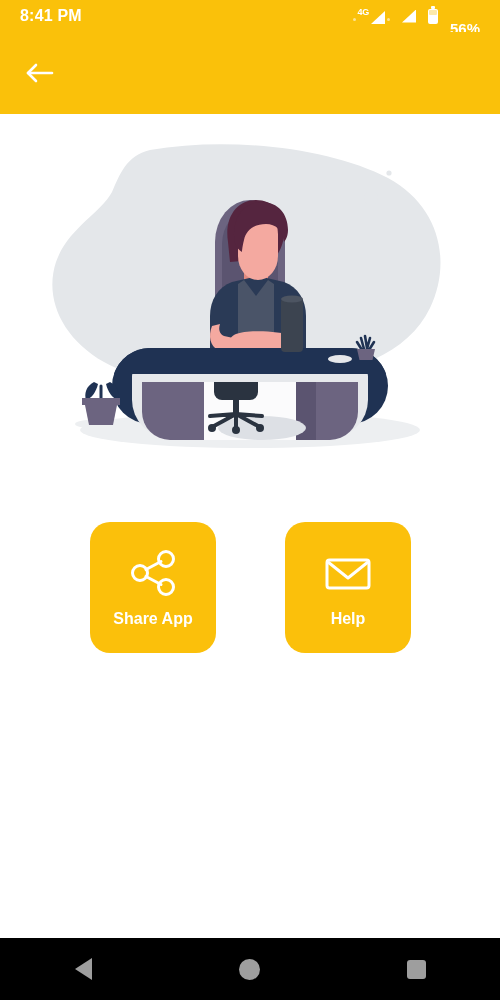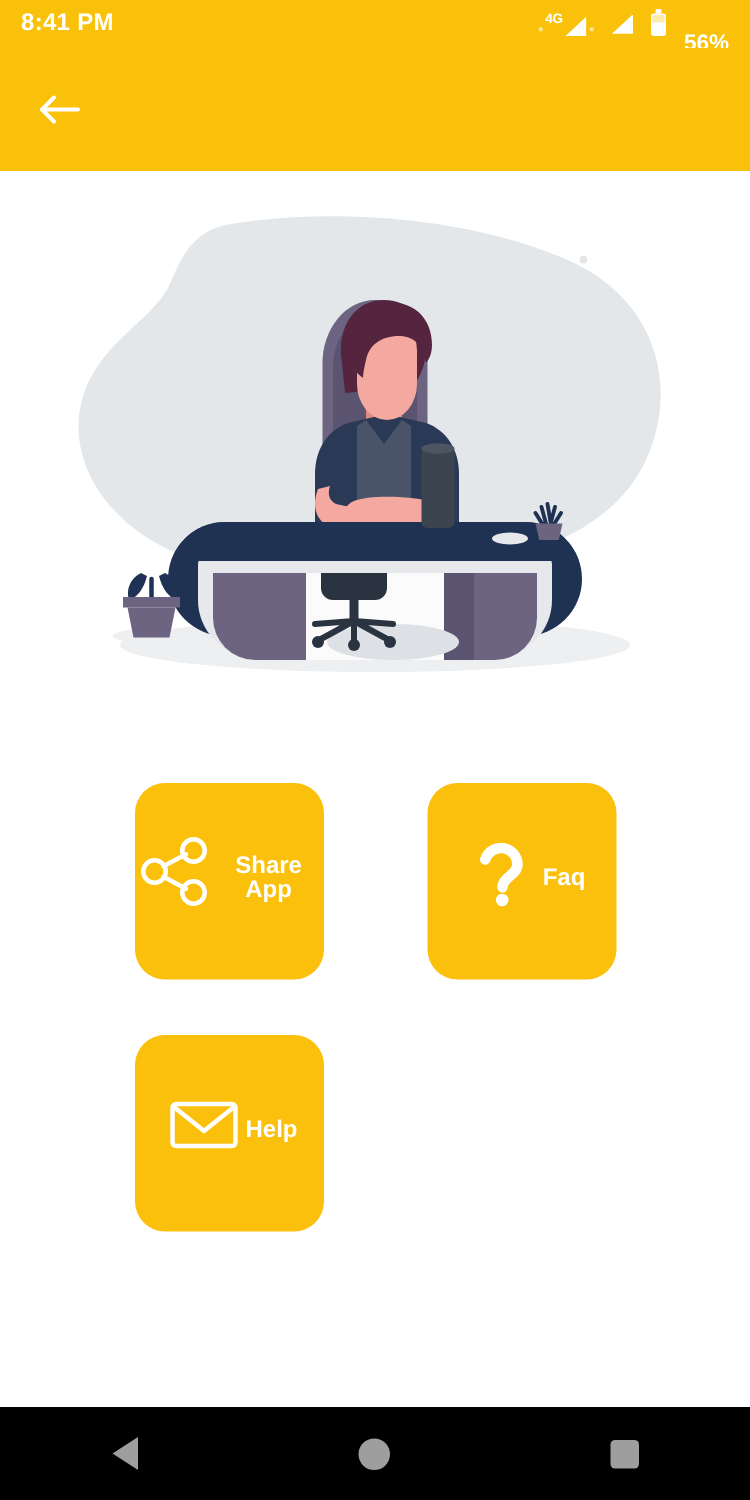--- a/index.html
+++ b/index.html
@@ -14,21 +14,21 @@
     width: 500px; height: 1000px;
     background: #ffffff;
   }
 
   
   #status-bar {
     position: absolute; left: 0; top: 0;
     width: 500px; height: 32px;
     background: #FAC10A;
     display: flex; align-items: center;
-    padding: 0 14px;
+    padding: 0 20px;
     color: #ffffff;
   }
   #status-time {
     font-size: 16px; font-weight: bold;
     letter-spacing: 0.2px;
     color: #ffffff;
   }
   #status-right {
     margin-left: auto;
     display: flex; align-items: center; gap: 12px; justify-content: flex-end;
@@ -94,20 +94,21 @@
     display: grid;
     grid-template-columns: 126px 126px;
     grid-template-rows: 131px 131px;
     column-gap: 69px;
     row-gap: 37px;
   }
   .menu-tile {
     background: #FBC00B;
     border-radius: 20px;
     display: flex;
+    flex-direction: column;
     align-items: center;
     justify-content: center;
     cursor: pointer;
     position: relative;
     padding-bottom: 4px;
   }
   .tile-icon {
     width: 56px; height: 56px;
     display: flex; align-items: center; justify-content: center;
     margin-bottom: 10px;
@@ -247,29 +248,20 @@
           <line x1="19" y1="22.5" x2="34" y2="14.5" stroke="#FFFFFF" stroke-width="3" stroke-linecap="round"></line>
           <line x1="19" y1="29.5" x2="34" y2="37.5" stroke="#FFFFFF" stroke-width="3" stroke-linecap="round"></line>
           <circle cx="13" cy="26" r="7.5" fill="none" stroke="#FFFFFF" stroke-width="3"></circle>
           <circle cx="39" cy="12" r="7.5" fill="none" stroke="#FFFFFF" stroke-width="3"></circle>
           <circle cx="39" cy="40" r="7.5" fill="none" stroke="#FFFFFF" stroke-width="3"></circle>
         </svg>
       </span>
       <span class="tile-label">Share App</span>
     </div>
 
-    <div class="menu-tile">
-      <span class="tile-icon">
-        <svg width="52" height="52" viewBox="0 0 52 52">
-          <path d="M15.5,18 a11,11 0 0 1 21.5,3.2 c0,7.2 -10,8.4 -10,15.3" fill="none" stroke="#FFFFFF" stroke-width="7" stroke-linecap="round"></path>
-          <circle cx="26.8" cy="45" r="4.2" fill="#FFFFFF"></circle>
-        </svg>
-      </span>
-      <span class="tile-label">Faq</span>
-    </div>
 
 
     <div class="menu-tile">
       <span class="tile-icon">
         <svg width="52" height="52" viewBox="0 0 52 52">
           <rect x="5" y="13" width="42" height="28" rx="2.5" fill="none" stroke="#FFFFFF" stroke-width="3"></rect>
           <path d="M6,15 L26,31 L46,15" fill="none" stroke="#FFFFFF" stroke-width="3" stroke-linejoin="round"></path>
         </svg>
       </span>
       <span class="tile-label">Help</span>

